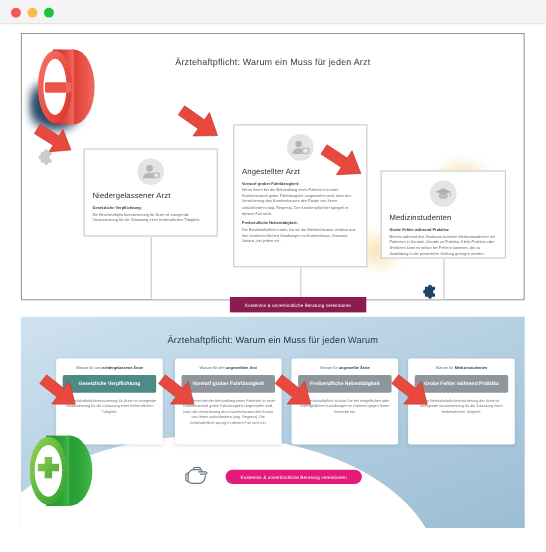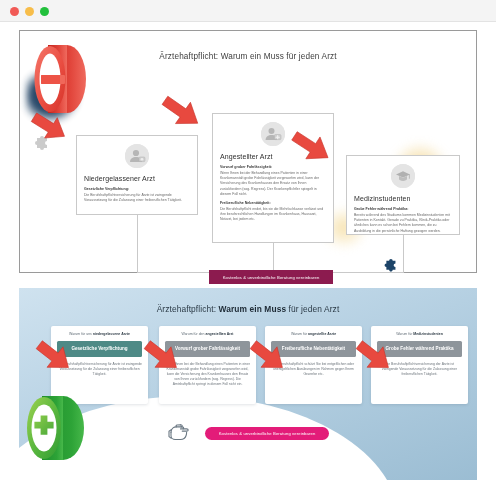--- a/index.html
+++ b/index.html
@@ -146,21 +146,21 @@
     border-radius: 50% 50% 0 0 / 70% 70% 0 0;
   }
   .lower-title {
     position: absolute;
     left: 0; right: 0; top: 16px;
     text-align: center;
     font-size: 8.4px;
     color: #2b3a46;
     letter-spacing: .1px;
   }
-  .lower-title b { font-weight: bold; color: #1d2a35; }
+  .lower-title b { font-weight: normal; color: #1d2a35; }
 
   .lcard {
     position: absolute;
     top: 38px;
     width: 97px; height: 78px;
     background: #ffffff;
     border-radius: 2px;
     box-shadow: 0 1px 3px rgba(40,60,80,.14);
     padding: 6px 6px 5px 6px;
     text-align: center;
@@ -342,21 +342,21 @@
 
     <rect x="7" y="37" width="24" height="9" rx="1" fill="#f0675a"></rect>
     <rect x="7" y="37" width="19" height="9" rx="1" fill="#ed5346"></rect>
   </svg>
 </div>
 
 <div class="panel-lower">
   <div class="lower-wave"></div>
 
   <div class="lower-title">
-    <span>Ärztehaftpflicht: </span><b>Warum ein Muss</b><span> für jeden Arzt</span>
+    <span>Ärztehaftpflicht: </span><b>Warum ein Muss</b><span> für jeden Warum</span>
   </div>
 
   <div class="lcard" id="lcard-1">
     <div class="lc-kicker">
       <span>Warum für uns </span><b>niedergelassene Ärzte</b>
     </div>
     <div class="lc-badge teal">Gesetzliche Verpflichtung</div>
     <div class="lc-body">Die Berufshaftpflichtversicherung für Ärzte ist zwingende Voraussetzung für die Zulassung einer freiberuflichen Tätigkeit.</div>
   </div>
 

